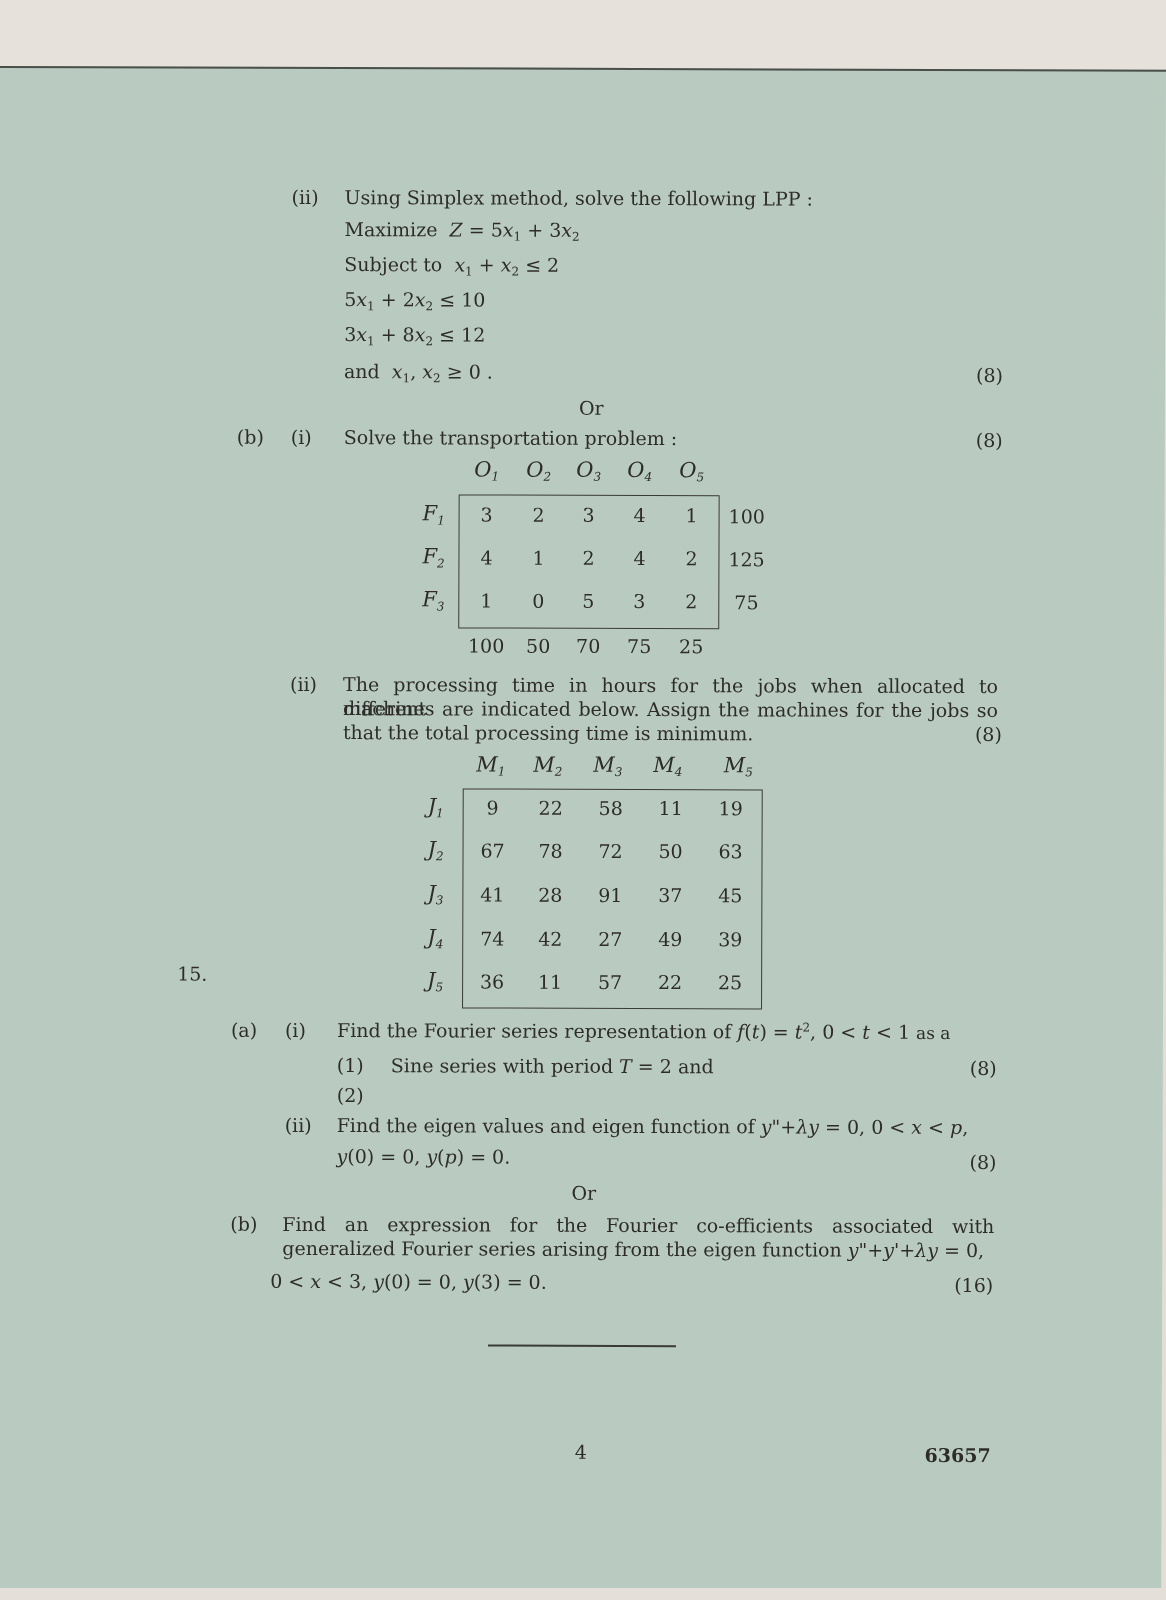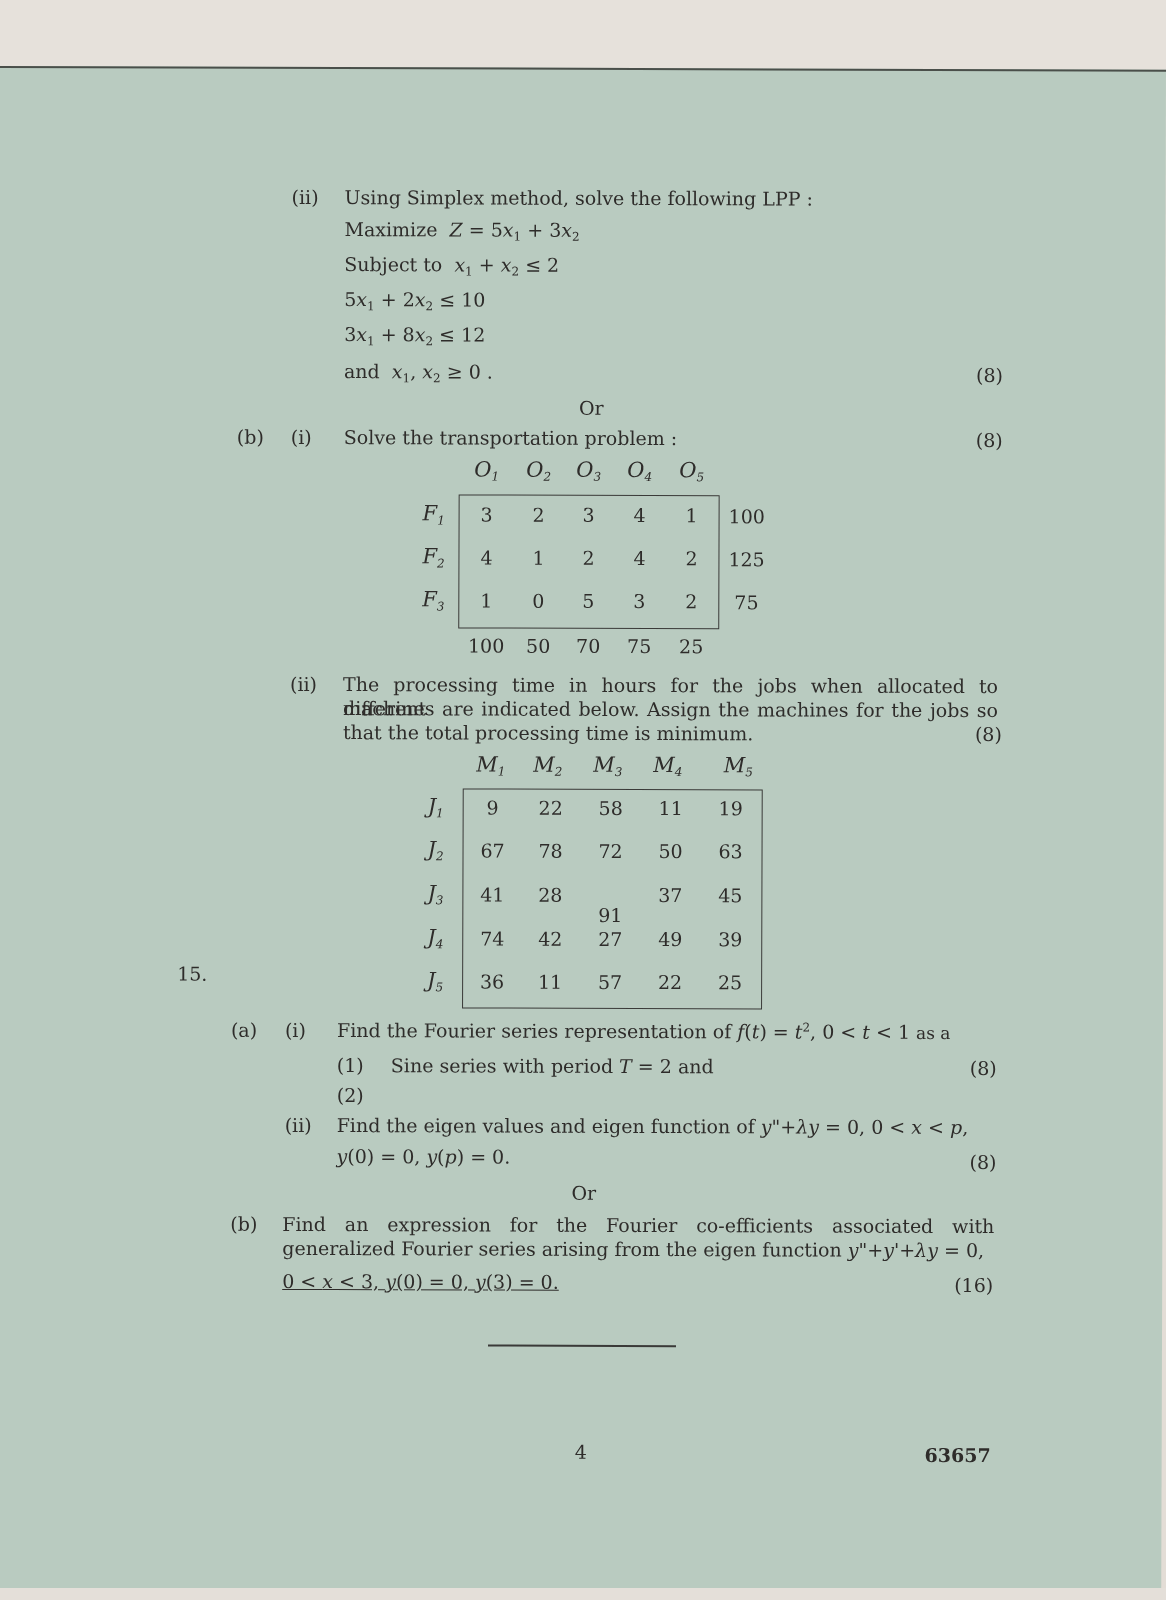--- a/index.html
+++ b/index.html
@@ -151,21 +151,21 @@
     <div class="cell" style="left:708px; top:727px;">19</div>
 
     <div class="cell" style="left:470px; top:770px;">67</div>
     <div class="cell" style="left:528px; top:770px;">78</div>
     <div class="cell" style="left:588px; top:770px;">72</div>
     <div class="cell" style="left:648px; top:770px;">50</div>
     <div class="cell" style="left:708px; top:770px;">63</div>
 
     <div class="cell" style="left:470px; top:814px;">41</div>
     <div class="cell" style="left:528px; top:814px;">28</div>
-    <div class="cell" style="left:588px; top:814px;margin-top:20px;">91</div>
+    <div class="cell" style="left:588px; top:814px;">91</div>
     <div class="cell" style="left:648px; top:814px;">37</div>
     <div class="cell" style="left:708px; top:814px;">45</div>
 
     <div class="cell" style="left:470px; top:858px;">74</div>
     <div class="cell" style="left:528px; top:858px;">42</div>
     <div class="cell" style="left:588px; top:858px;">27</div>
     <div class="cell" style="left:648px; top:858px;">49</div>
     <div class="cell" style="left:708px; top:858px;">39</div>
 
     <div class="cell" style="left:470px; top:901px;">36</div>
@@ -199,21 +199,21 @@
   <div class="abs t" style="left:575px; top:1111px;">Or</div>
 
   <div class="abs t" style="left:234px; top:1143px;">(b)</div>
   <div class="abs t" style="left:286px; top:1143px; width:712px;">
     <div class="just" style="text-align-last: justify; word-spacing: 2px;">Find an expression for the Fourier co-efficients associated with</div>
   </div>
   <div class="abs t" style="left:286px; top:1167px;">
     <span>generalized Fourier series arising from the eigen function</span>
     <i>y</i>"+<i>y</i>'+<i>λy</i> = 0,
   </div>
-  <div class="abs t" style="left:286px; top:1200px;text-decoration:underline;">0 &lt; <i>x</i> &lt; 3, <i>y</i>(0) = 0, <i>y</i>(3) = 0.</div>
+  <div class="abs t" style="left:274px; top:1200px;">0 &lt; <i>x</i> &lt; 3, <i>y</i>(0) = 0, <i>y</i>(3) = 0.</div>
   <div class="marks" style="left:958px; top:1203px;">(16)</div>
 
   <div class="rule" style="left:492px; top:1275px; width:188px;"></div>
 
   <div class="abs t" style="left:579px; top:1370px;">4</div>
   <div class="abs t bold" style="left:929px; top:1372px;">63657</div>
 </div>
 
 <div class="bottom-strip"></div>
 

